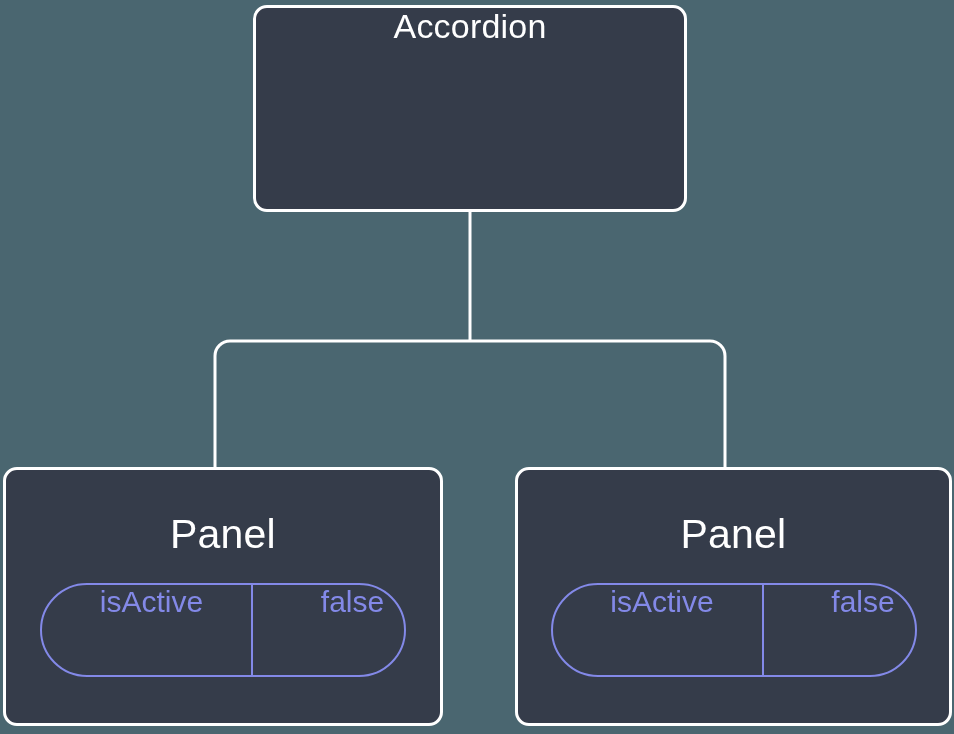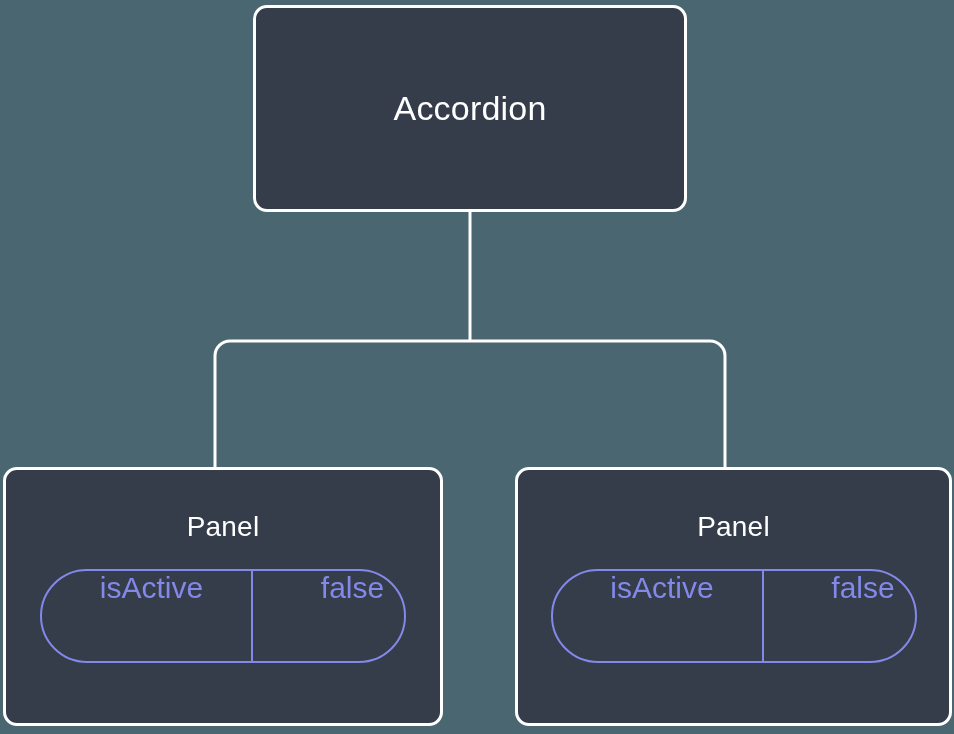--- a/index.html
+++ b/index.html
@@ -38,21 +38,21 @@
     border-radius: 14px;
     display: flex;
     flex-direction: column;
     align-items: center;
   }
   .node-root {
     left: 253px;
     top: 5px;
     width: 434px;
     height: 207px;
-    justify-content: center;
+    justify-content: flex-start;
   }
   .node-leaf-left {
     left: 3px;
     top: 467px;
     width: 440px;
     height: 259px;
     padding-top: 42px;
   }
   .node-leaf-right {
     left: 515px;
@@ -63,21 +63,21 @@
   }
   .node-title {
     color: #ffffff;
     font-size: 34px;
     line-height: 1.1;
     letter-spacing: 0.2px;
     text-align: center;
     white-space: nowrap;
   }
   .node-leaf .node-title {
-    font-size: 28px;
+    font-size: 41px;
   }
 
   
   .badge {
     margin-top: 26px;
     box-sizing: border-box;
     height: 94px;
     border: 2px solid #8389e8;
     border-radius: 47px;
     display: flex;

